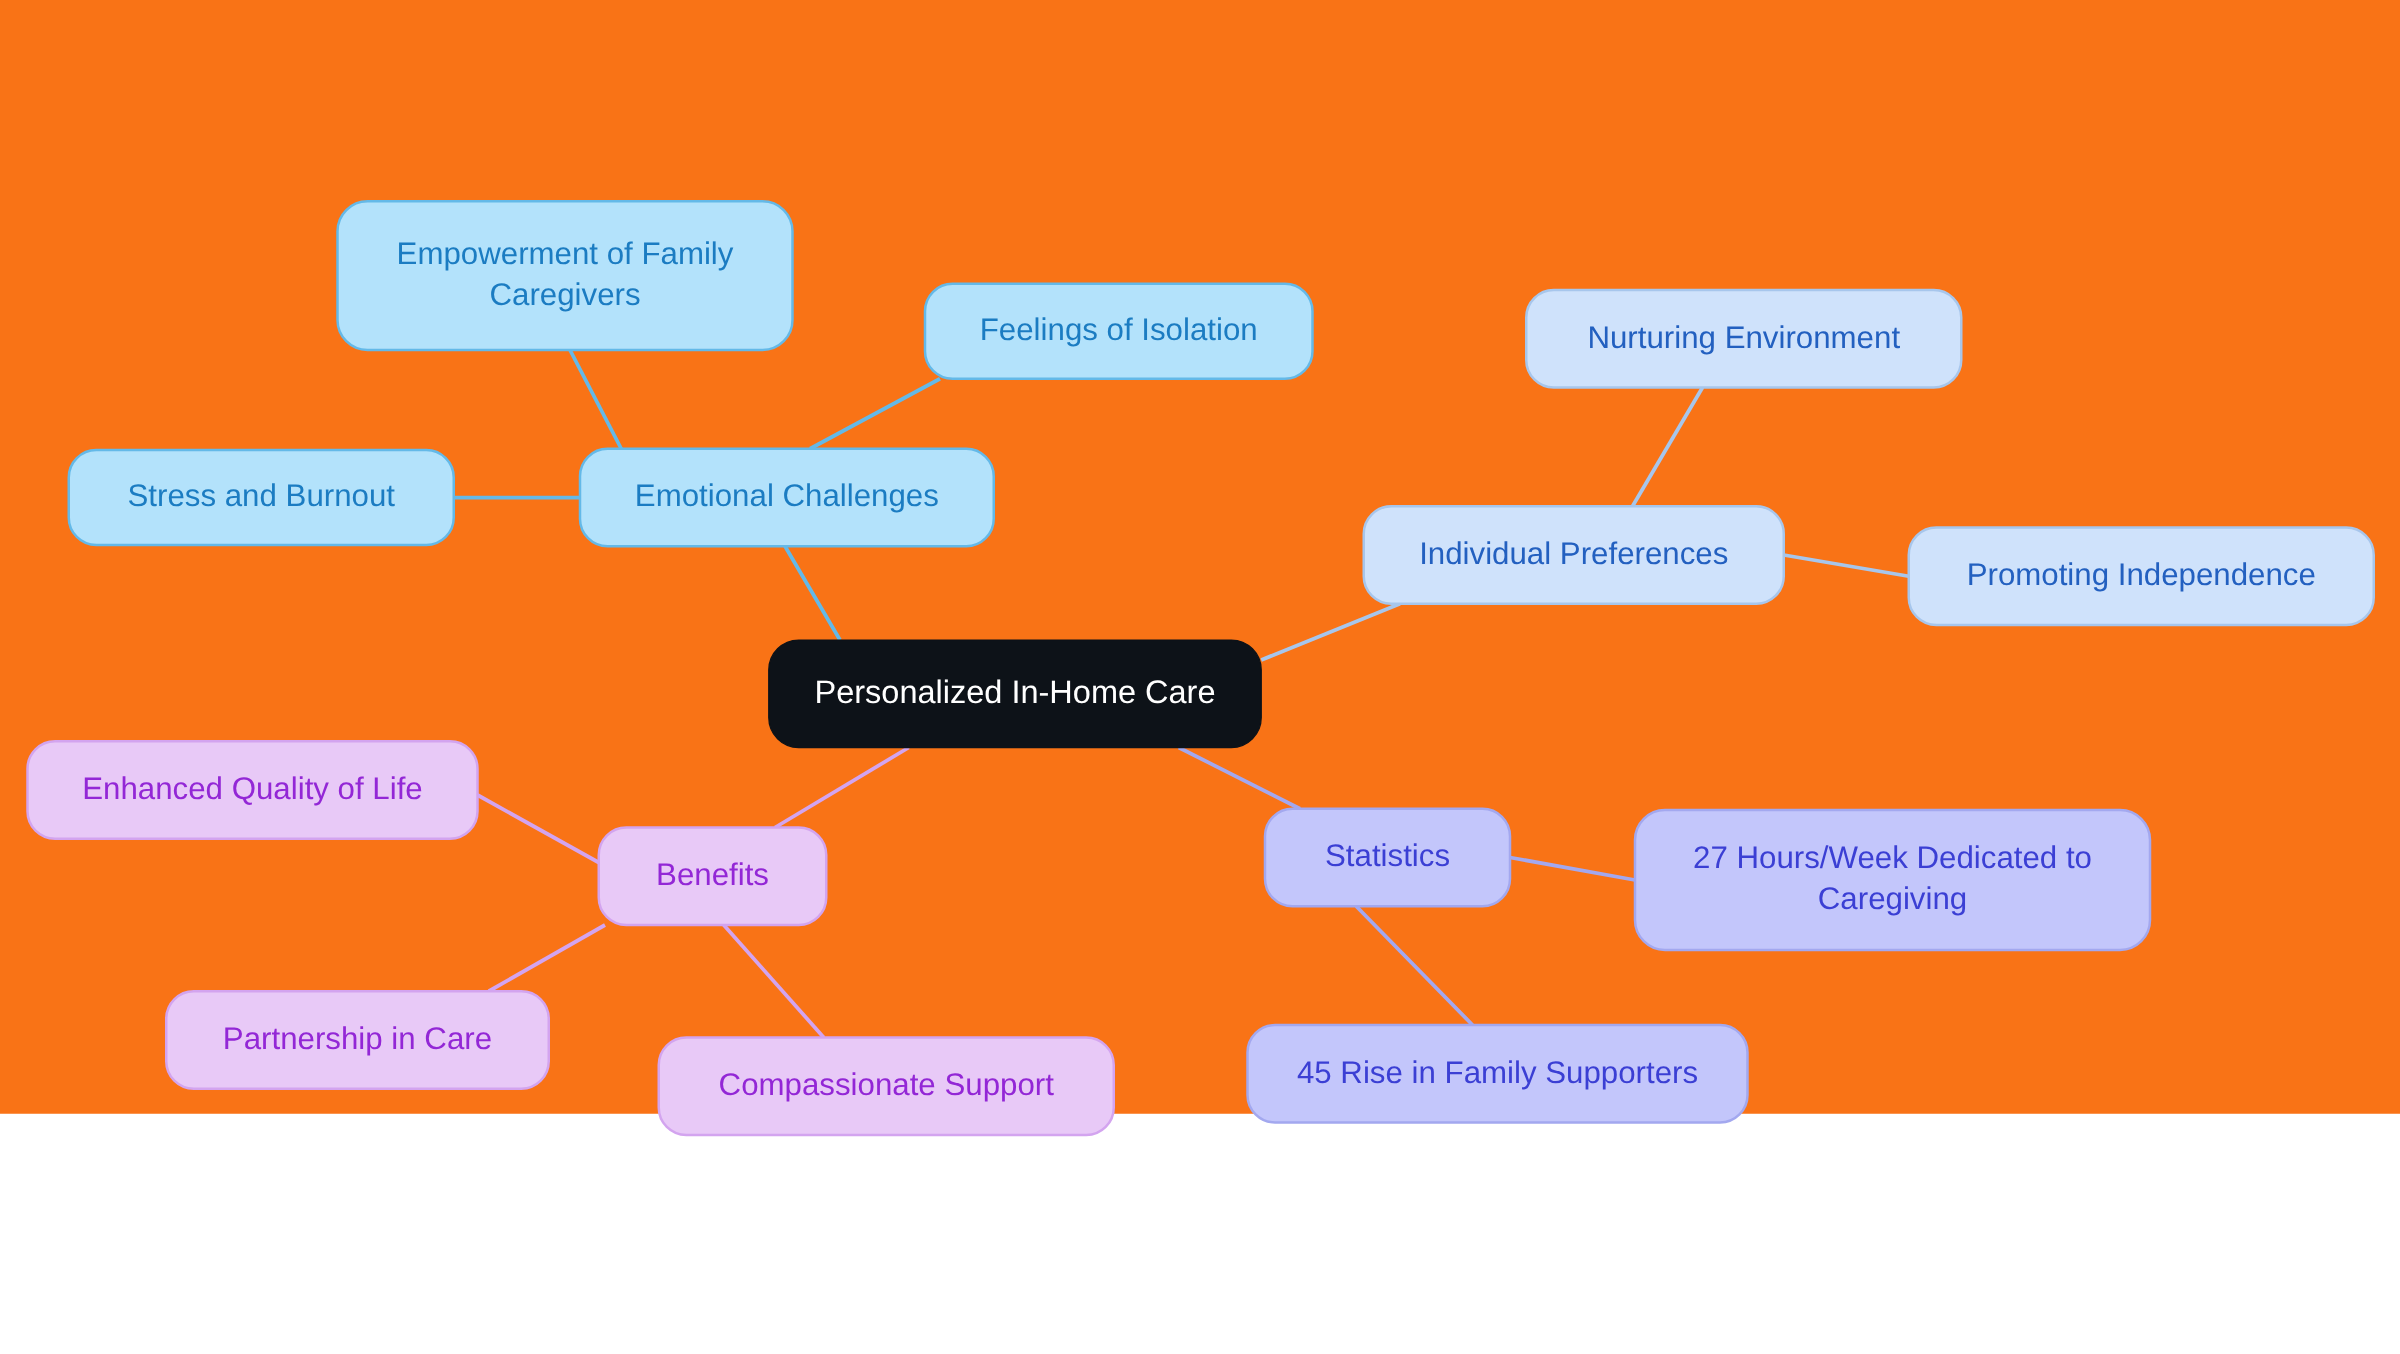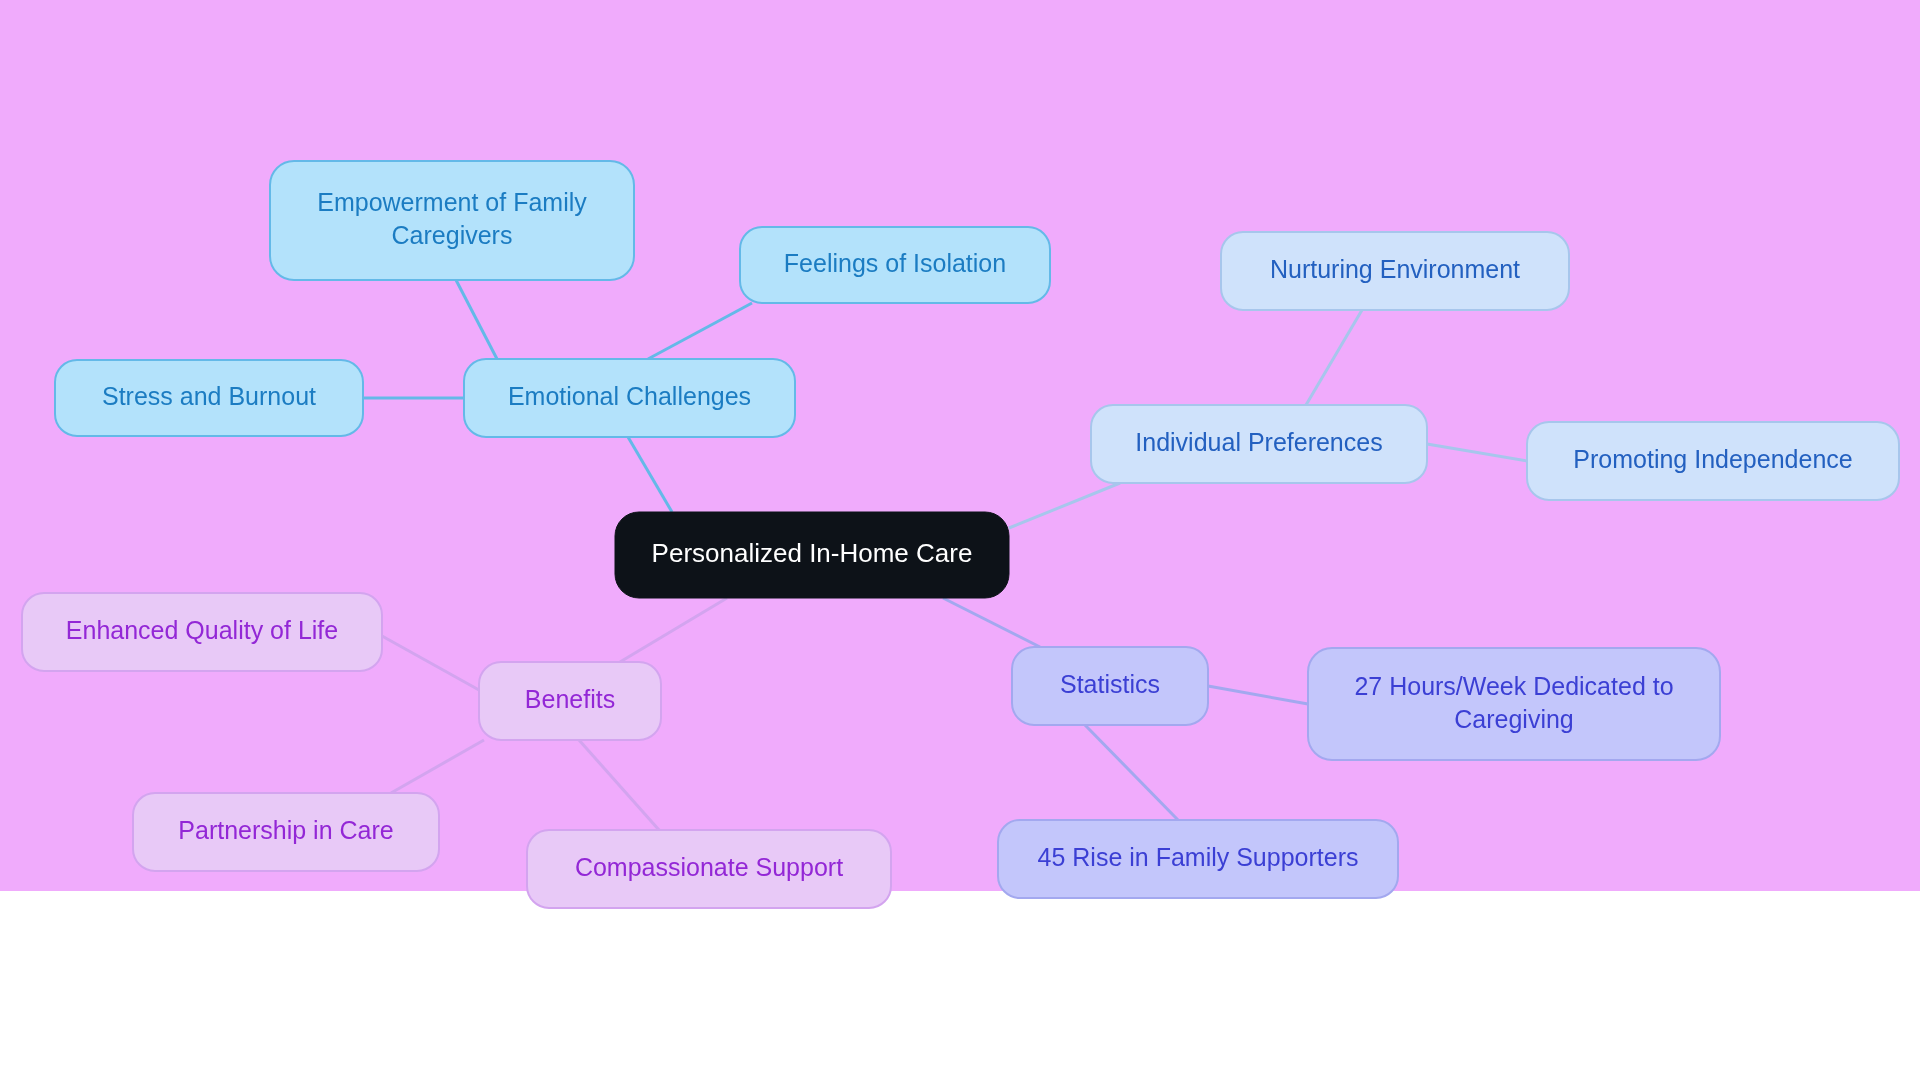--- a/index.html
+++ b/index.html
@@ -10,21 +10,21 @@
   body {
     width: 1920px;
     height: 1083px;
     font-family: "Liberation Sans", sans-serif;
     overflow: hidden;
   }
   #mindmap-root {
     position: relative;
     width: 1920px;
     height: 891px;
-    background: #f0abfc;
+    background: #f97316;
   }
   svg.canvas {
     position: absolute;
     inset: 0;
     width: 1920px;
     height: 1083px;
     display: block;
   }
   .node-label {
     font-family: "Liberation Sans", sans-serif;

